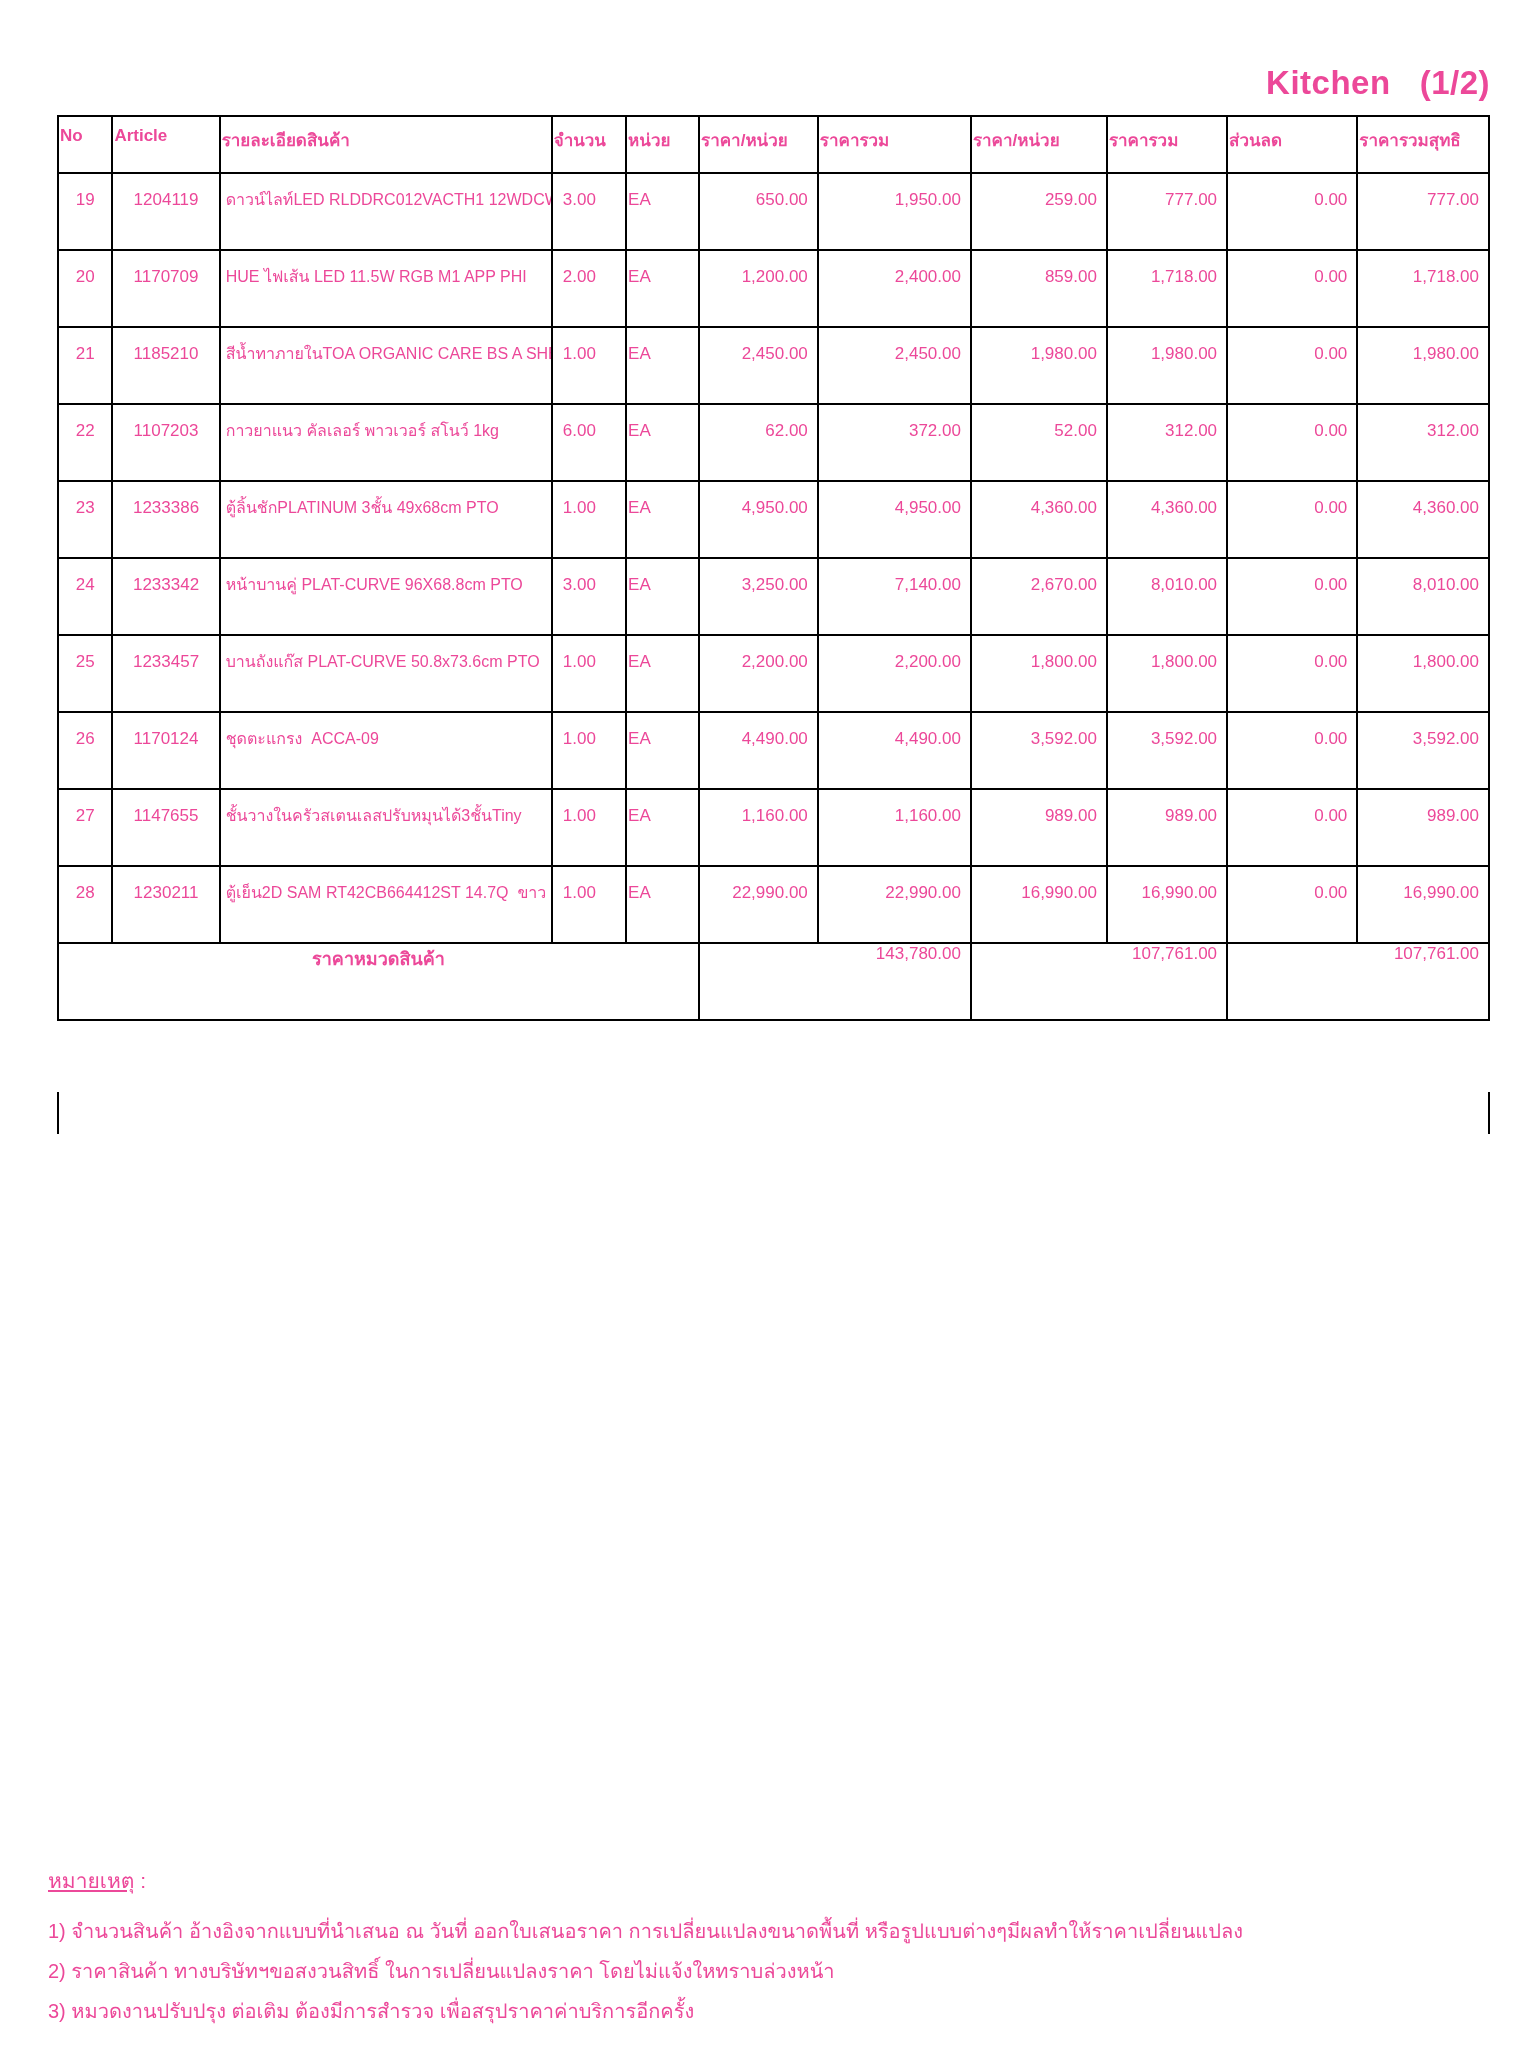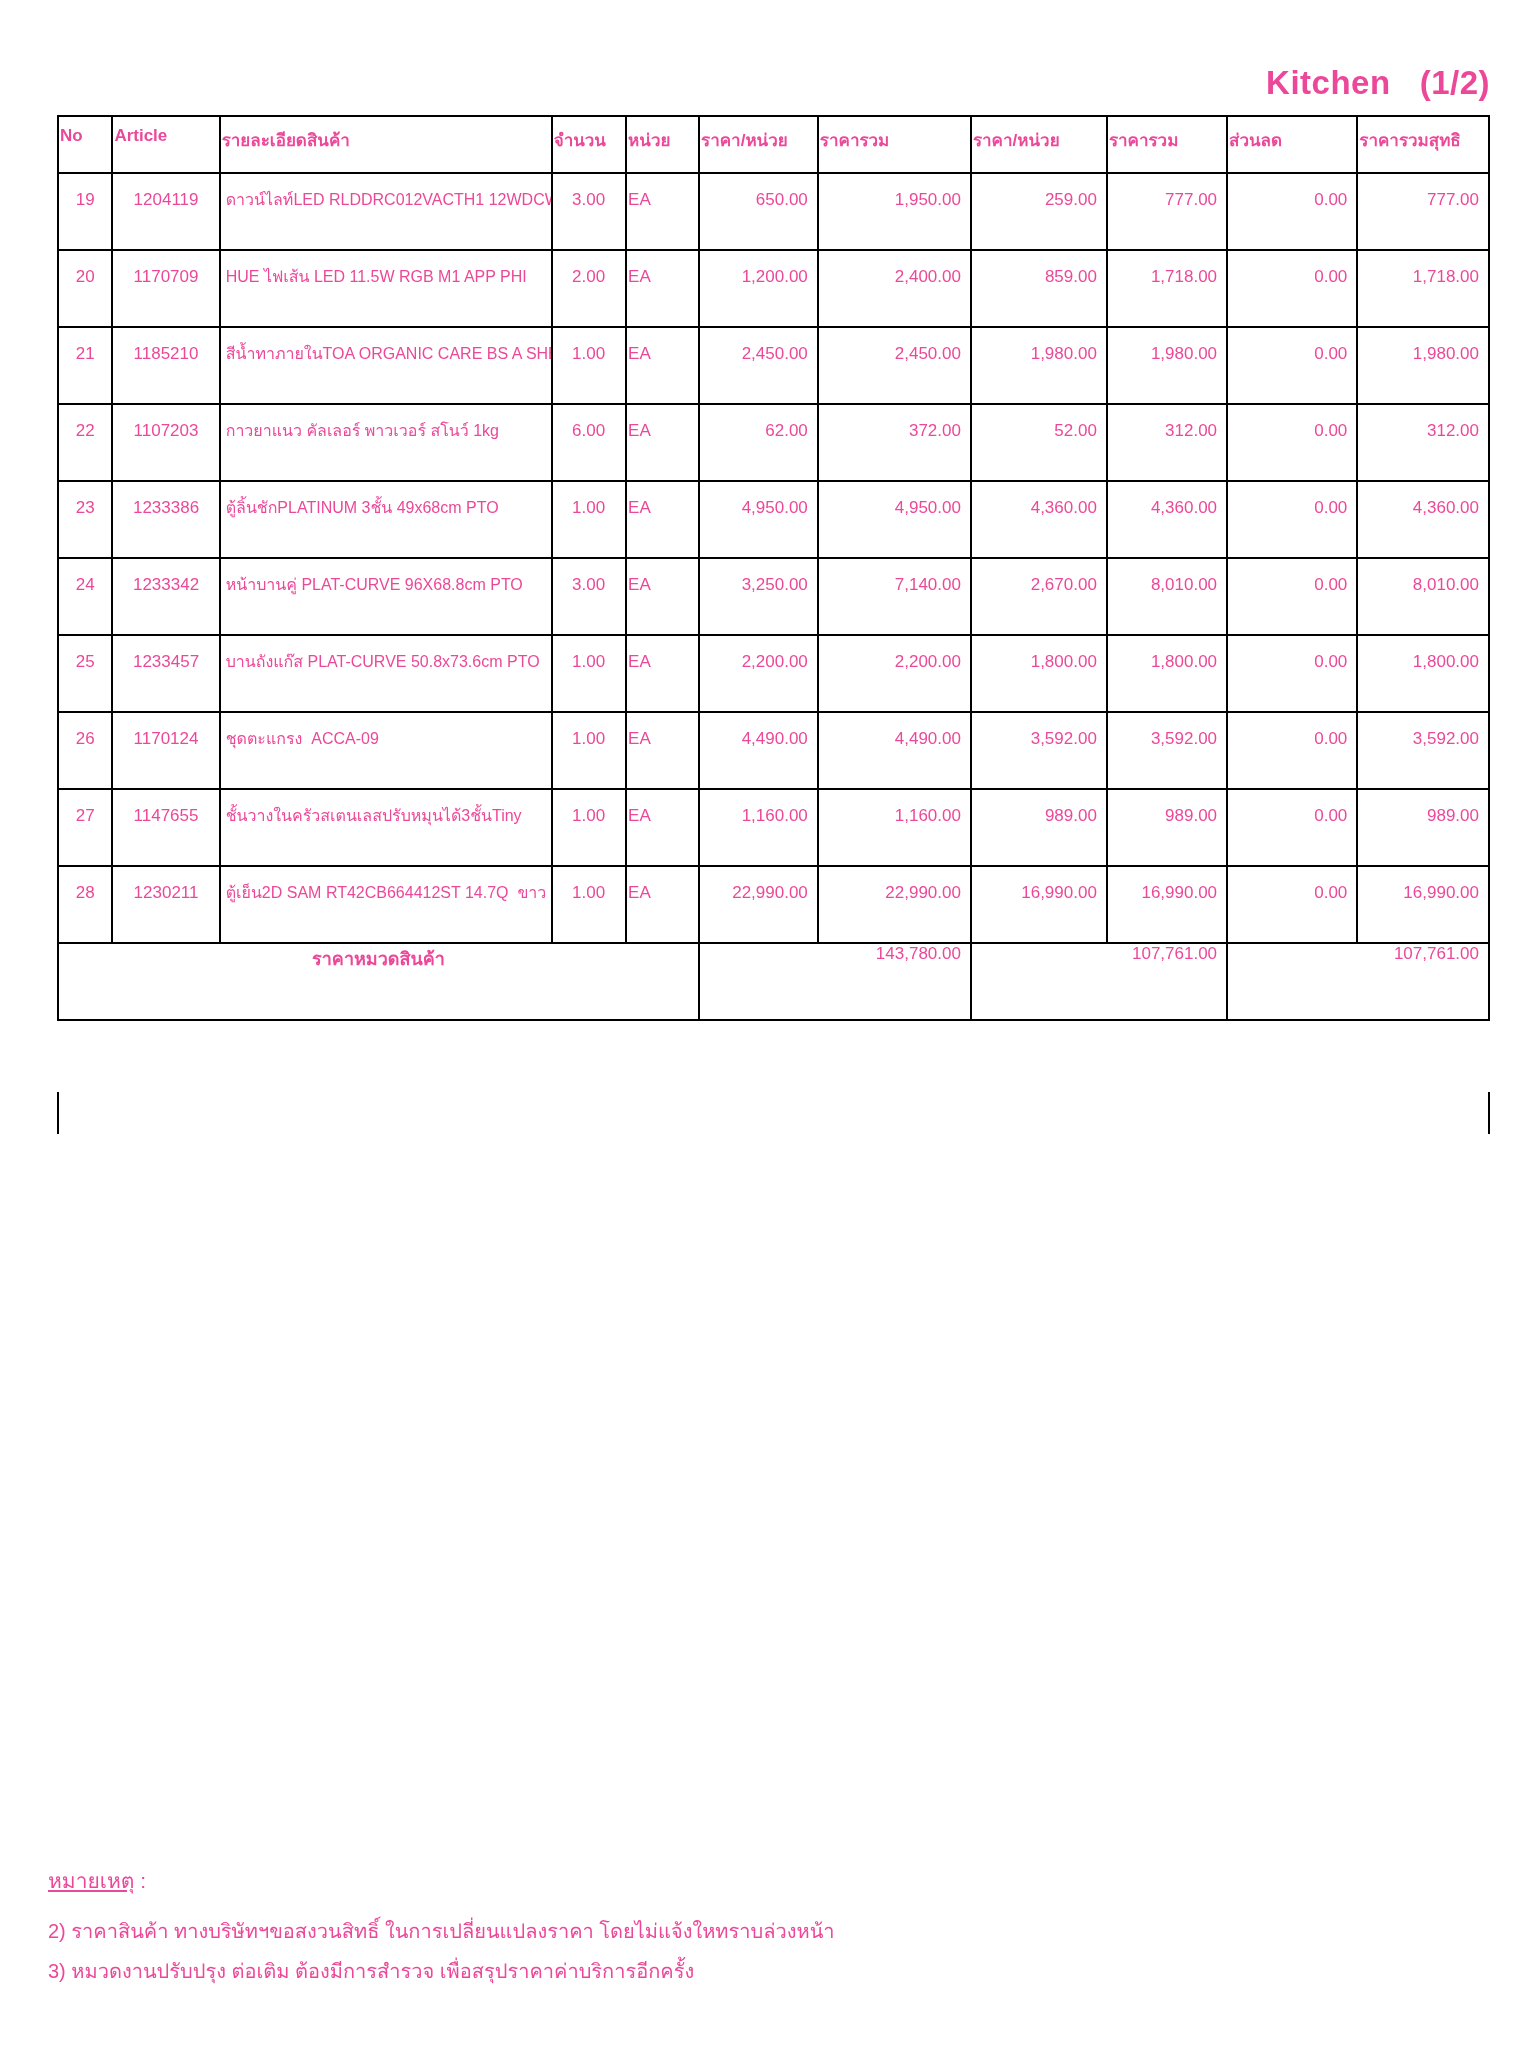--- a/index.html
+++ b/index.html
@@ -26,21 +26,21 @@
     font-size:17px;
   }
   tbody td{height:77px;padding-top:16px;}
   td.c-no{text-align:center;}
   td.c-art{text-align:center;}
   td.c-desc{
     text-align:left;padding:13px 2px 0 5px;font-size:16px;
   }
   td.c-desc .clip{display:block;white-space:pre;}
   td.num{text-align:right;padding-right:9px;}
-  td.c-qty{text-align:right;padding-right:20px;}
+  td.c-qty{text-align:center;padding-right:20px;}
   td.c-unit{}
   tr.foot td{height:77px;padding-top:0;}
   td.f-label{text-align:center;font-weight:bold;font-size:18px;padding-top:15px;}
   .stub{
     position:absolute;left:57px;top:1092px;width:1433px;height:42px;
     border-left:2px solid #000;border-right:2px solid #000;box-sizing:border-box;
   }
   .notes{position:absolute;left:48px;top:1864px;width:1460px;}
   .notes-heading{font-size:21px;margin-bottom:14px;}
   .notes-heading .u{text-decoration:underline;}
@@ -245,17 +245,18 @@
       </tr>
     </tbody>
   </table>
 
   <div class="stub"></div>
 
   <div class="notes">
     <div class="notes-heading">
       <span class="u">หมายเหตุ</span><span> :</span>
     </div>
+    <div class="note-line">1) จำนวนสินค้า อ้างอิงจากแบบที่นำเสนอ ณ วันที่ ออกใบเสนอราคา การเปลี่ยนแปลงขนาดพื้นที่ หรือรูปแบบต่างๆมีผลทำให้ราคาเปลี่ยนแปลง</div>
     <div class="note-line">2) ราคาสินค้า ทางบริษัทฯขอสงวนสิทธิ์ ในการเปลี่ยนแปลงราคา โดยไม่แจ้งใหทราบล่วงหน้า</div>
     <div class="note-line">3) หมวดงานปรับปรุง ต่อเติม ต้องมีการสำรวจ เพื่อสรุปราคาค่าบริการอีกครั้ง</div>
   </div>
 
 </div>
 
 </body></html>

